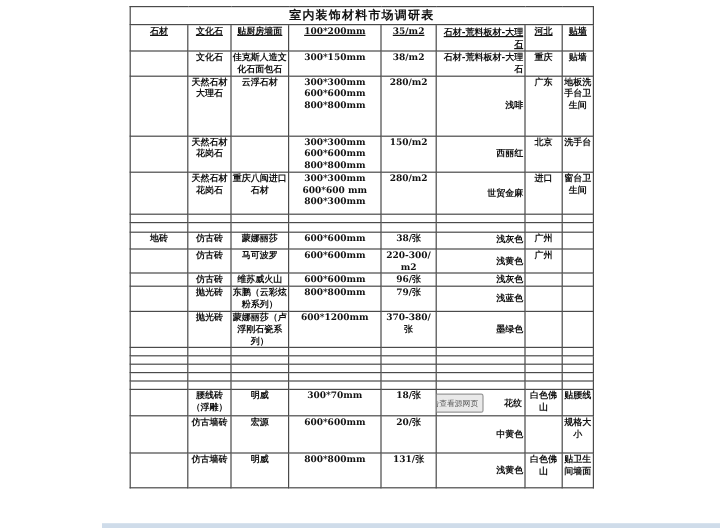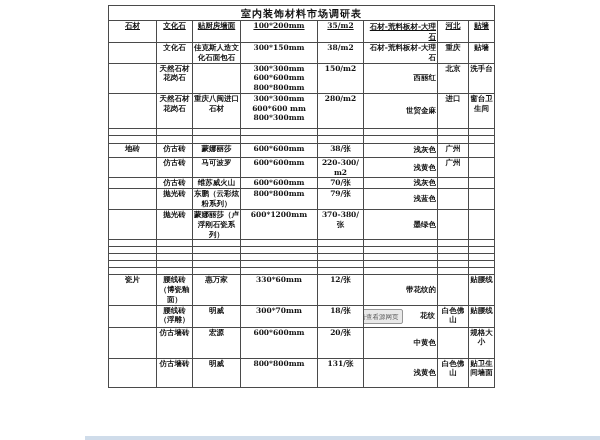--- a/index.html
+++ b/index.html
@@ -80,20 +80,32 @@
         <tr style="height: 20px;">
           <td class="col-material"></td>
           <td class="col-category">文化石</td>
           <td class="col-brand">佳克斯人造文化石面包石</td>
           <td class="col-size">300*150mm</td>
           <td class="col-price">38/m2</td>
           <td class="col-color">石材-荒料板材-大理石</td>
           <td class="col-origin">重庆</td>
           <td class="col-use">贴墙</td>
         </tr>
+        <tr style="height: 50px;">
+          <td class="col-material"></td>
+          <td class="col-category">天然石材大理石</td>
+          <td class="col-brand">云浮石材</td>
+          <td class="col-size">300*300mm
+600*600mm
+800*800mm</td>
+          <td class="col-price">280/m2</td>
+          <td class="col-color">浅啡</td>
+          <td class="col-origin">广东</td>
+          <td class="col-use">地板洗手台卫生间</td>
+        </tr>
         <tr style="height: 30px;">
           <td class="col-material"></td>
           <td class="col-category">天然石材花岗石</td>
           <td class="col-brand"></td>
           <td class="col-size">300*300mm
 600*600mm
 800*800mm</td>
           <td class="col-price">150/m2</td>
           <td class="col-color">西丽红</td>
           <td class="col-origin">北京</td>
@@ -150,21 +162,21 @@
 m2</td>
           <td class="col-color">浅黄色</td>
           <td class="col-origin">广州</td>
           <td class="col-use"></td>
         </tr>
         <tr style="height: 10px;">
           <td class="col-material"></td>
           <td class="col-category">仿古砖</td>
           <td class="col-brand">维苏威火山</td>
           <td class="col-size">600*600mm</td>
-          <td class="col-price">70/张</td>
+          <td class="col-price">96/张</td>
           <td class="col-color">浅灰色</td>
           <td class="col-origin"></td>
           <td class="col-use"></td>
         </tr>
         <tr style="height: 21px;">
           <td class="col-material"></td>
           <td class="col-category">抛光砖</td>
           <td class="col-brand">东鹏（云彩炫粉系列）</td>
           <td class="col-size">800*800mm</td>
           <td class="col-price">79/张</td>
@@ -224,30 +236,20 @@
         </tr>
         <tr style="height: 7px;">
           <td class="col-material"></td>
           <td class="col-category"></td>
           <td class="col-brand"></td>
           <td class="col-size"></td>
           <td class="col-price"></td>
           <td class="col-color"></td>
           <td class="col-origin"></td>
           <td class="col-use"></td>
-        </tr>
-        <tr style="height: 23px;">
-          <td class="col-material">瓷片</td>
-          <td class="col-category">腰线砖（博瓷釉面）</td>
-          <td class="col-brand">惠万家</td>
-          <td class="col-size">330*60mm</td>
-          <td class="col-price">12/张</td>
-          <td class="col-color">带花纹的</td>
-          <td class="col-origin"></td>
-          <td class="col-use">贴腰线</td>
         </tr>
         <tr style="height: 22px; padding-left: 24px;">
           <td class="col-material"></td>
           <td class="col-category">腰线砖（浮雕）</td>
           <td class="col-brand">明威</td>
           <td class="col-size">300*70mm</td>
           <td class="col-price">18/张</td>
           <td class="col-color wm-cell"><span class="wm-badge">点击查看源网页</span><span>花纹</span></td>
           <td class="col-origin">白色佛山</td>
           <td class="col-use">贴腰线</td>

